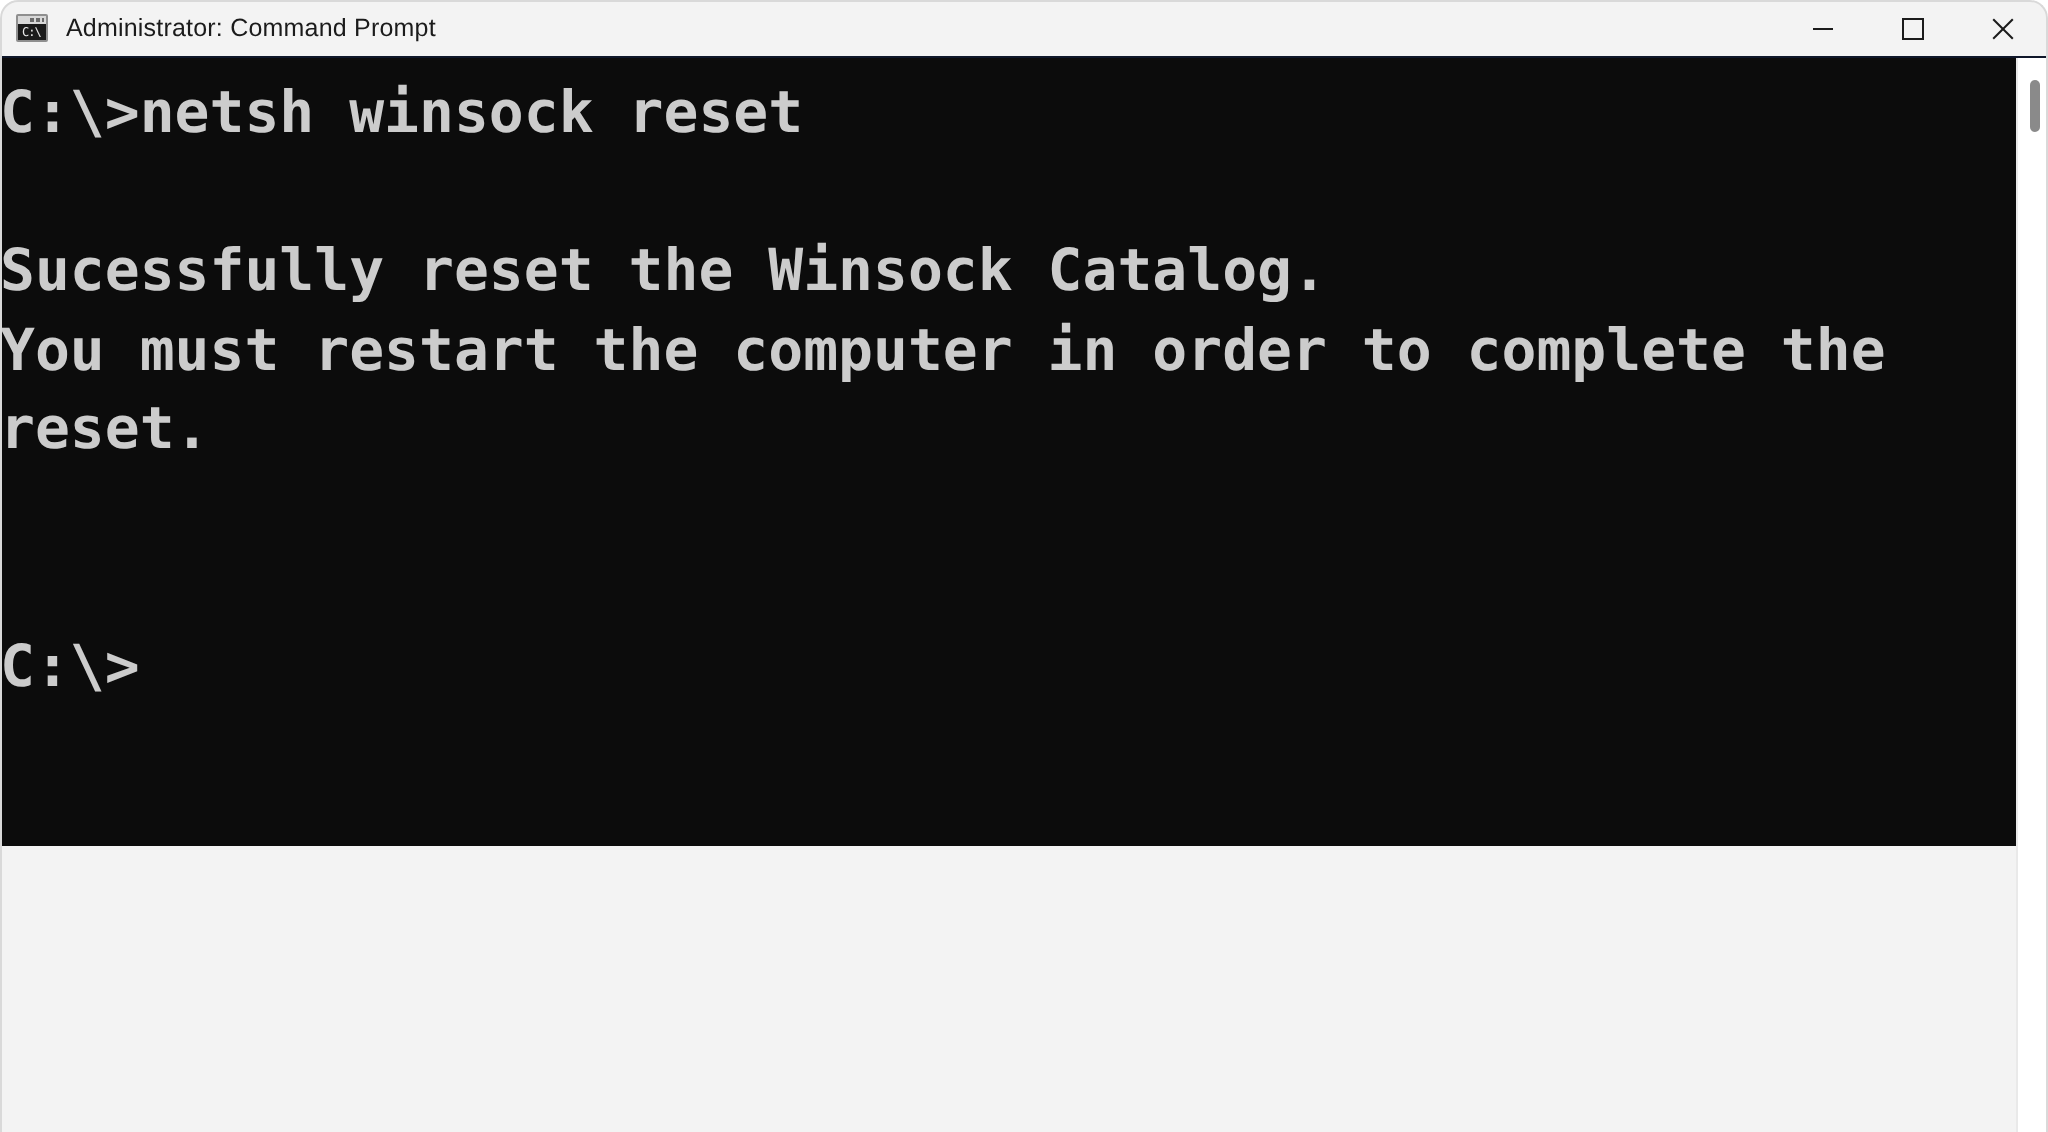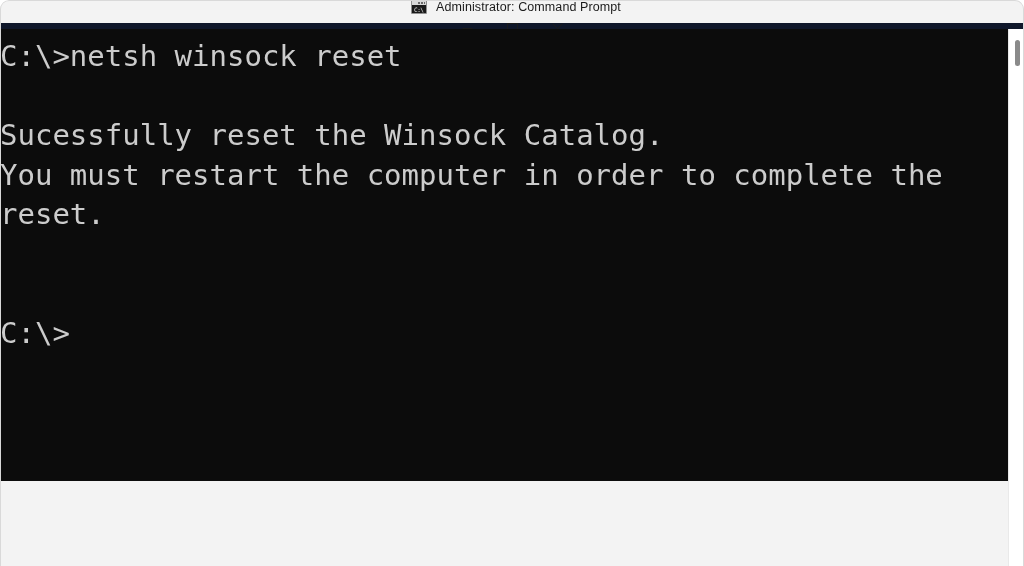--- a/index.html
+++ b/index.html
@@ -31,23 +31,22 @@
   .titlebar {
     position: absolute;
     left: 0;
     top: 0;
     width: 1024px;
     height: 29px;
     background: #f3f3f3;
     border-radius: 9px 9px 0 0;
     display: flex;
     align-items: center;
-    border-bottom: 6px solid #0f172a;
-    box-sizing: border-box;
-    flex-direction: column;
+    border-bottom: 1px solid #0f172a;
+    box-sizing: border-box;
   }
 
   .title-left {
     display: flex;
     align-items: center;
     padding-left: 8px;
     flex: 1 1 auto;
     min-width: 0;
     height: 100%;
   }
@@ -119,23 +118,24 @@
     color: #1b1b1b;
   }
   .ctl-btn svg { display: block; }
 
   
   .console {
     position: absolute;
     left: 0;
     top: 29px;
     width: 1008px;
-    height: 452px;
+    height: 394px;
     background: #0c0c0c;
     overflow: hidden;
+    font-weight: bold;
   }
 
   .console-text {
     position: absolute;
     left: 0;
     top: 8px;
     width: 1008px;
     margin: 0;
     padding: 0;
     font-family: "DejaVu Sans Mono", monospace;

